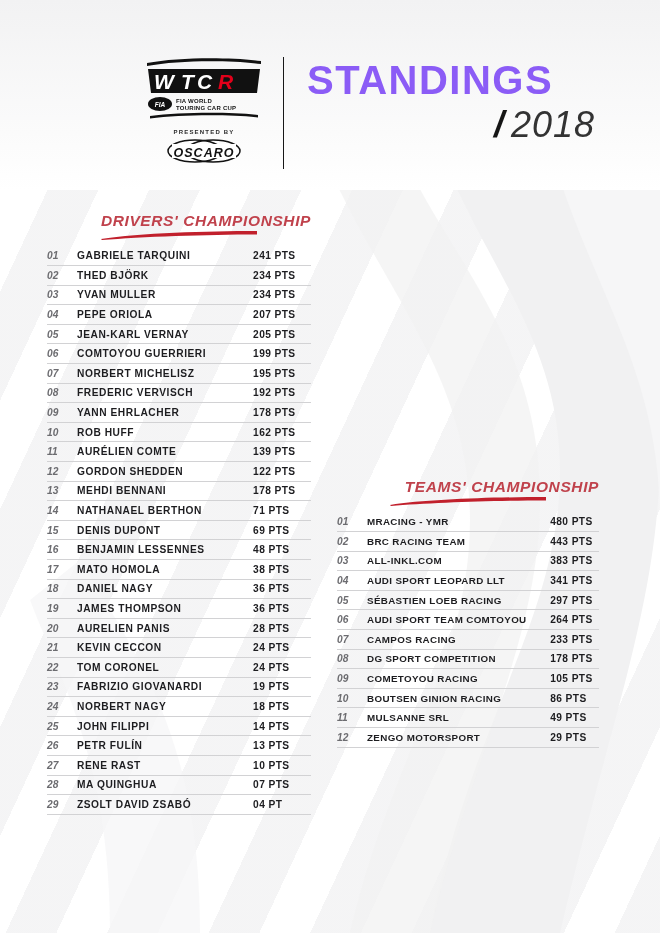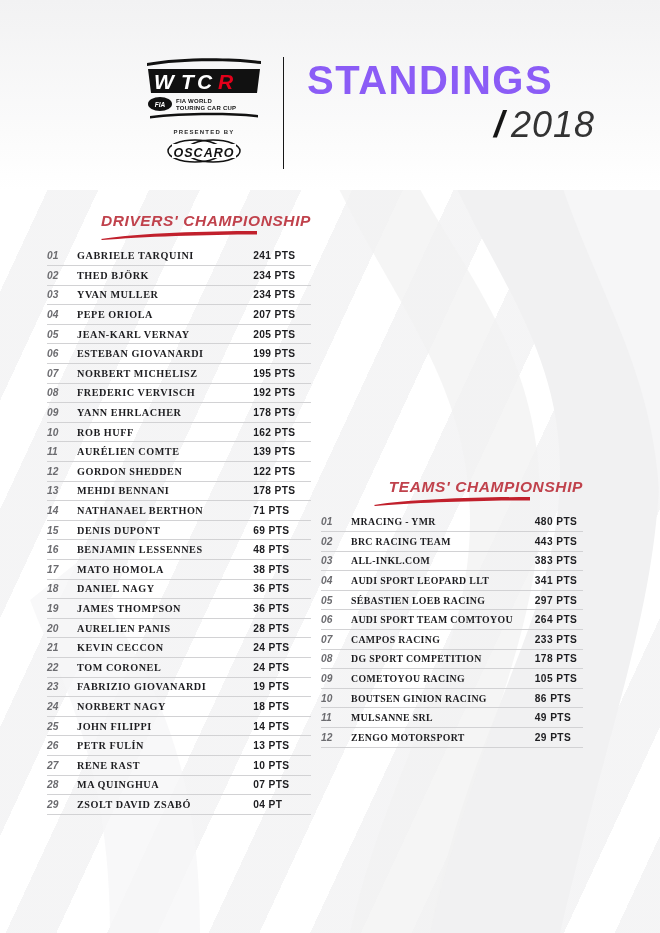--- a/index.html
+++ b/index.html
@@ -115,21 +115,21 @@
     font-style: italic;
     font-weight: normal;
     color: #333333;
     letter-spacing: 1px;
     margin-left: 7px;
   }
 
   
   .section { position: absolute; z-index: 2; }
   .section-drivers { left: 47px; top: 212px; width: 264px; }
-  .section-teams   { left: 321px; top: 478px; width: 262px; }
+  .section-teams   { left: 337px; top: 478px; width: 262px; }
 
   .section-head {
     position: relative;
     height: 34px;
     text-align: right;
   }
   .section-title {
     font-size: 15.5px;
     font-style: italic;
     font-weight: bold;
@@ -156,21 +156,20 @@
     font-style: italic;
     font-weight: bold;
     color: #6c6c70;
     letter-spacing: 0.2px;
   }
   .col-name {
     color: #1d1d20;
     font-weight: bold;
     letter-spacing: 0.55px;
     white-space: nowrap;
-    font-family: Liberation Serif, serif;
   }
   .col-pts {
     text-align: left;
     color: #1d1d20;
     font-weight: bold;
     letter-spacing: 0.4px;
     white-space: nowrap;
     padding-right: 1px;
   }
   .section-teams .col-name { letter-spacing: 0.35px; font-size: 9.8px; }
@@ -271,21 +270,21 @@
             <td class="col-name">PEPE ORIOLA</td>
             <td class="col-pts">207 PTS</td>
           </tr>
           <tr>
             <td class="col-rank">05</td>
             <td class="col-name">JEAN-KARL VERNAY</td>
             <td class="col-pts">205 PTS</td>
           </tr>
           <tr>
             <td class="col-rank">06</td>
-            <td class="col-name">ESTEBAN GIOVANARDI</td>
+            <td class="col-name">COMTOYOU GUERRIERI</td>
             <td class="col-pts">199 PTS</td>
           </tr>
           <tr>
             <td class="col-rank">07</td>
             <td class="col-name">NORBERT MICHELISZ</td>
             <td class="col-pts">195 PTS</td>
           </tr>
           <tr>
             <td class="col-rank">08</td>
             <td class="col-name">FREDERIC VERVISCH</td>

